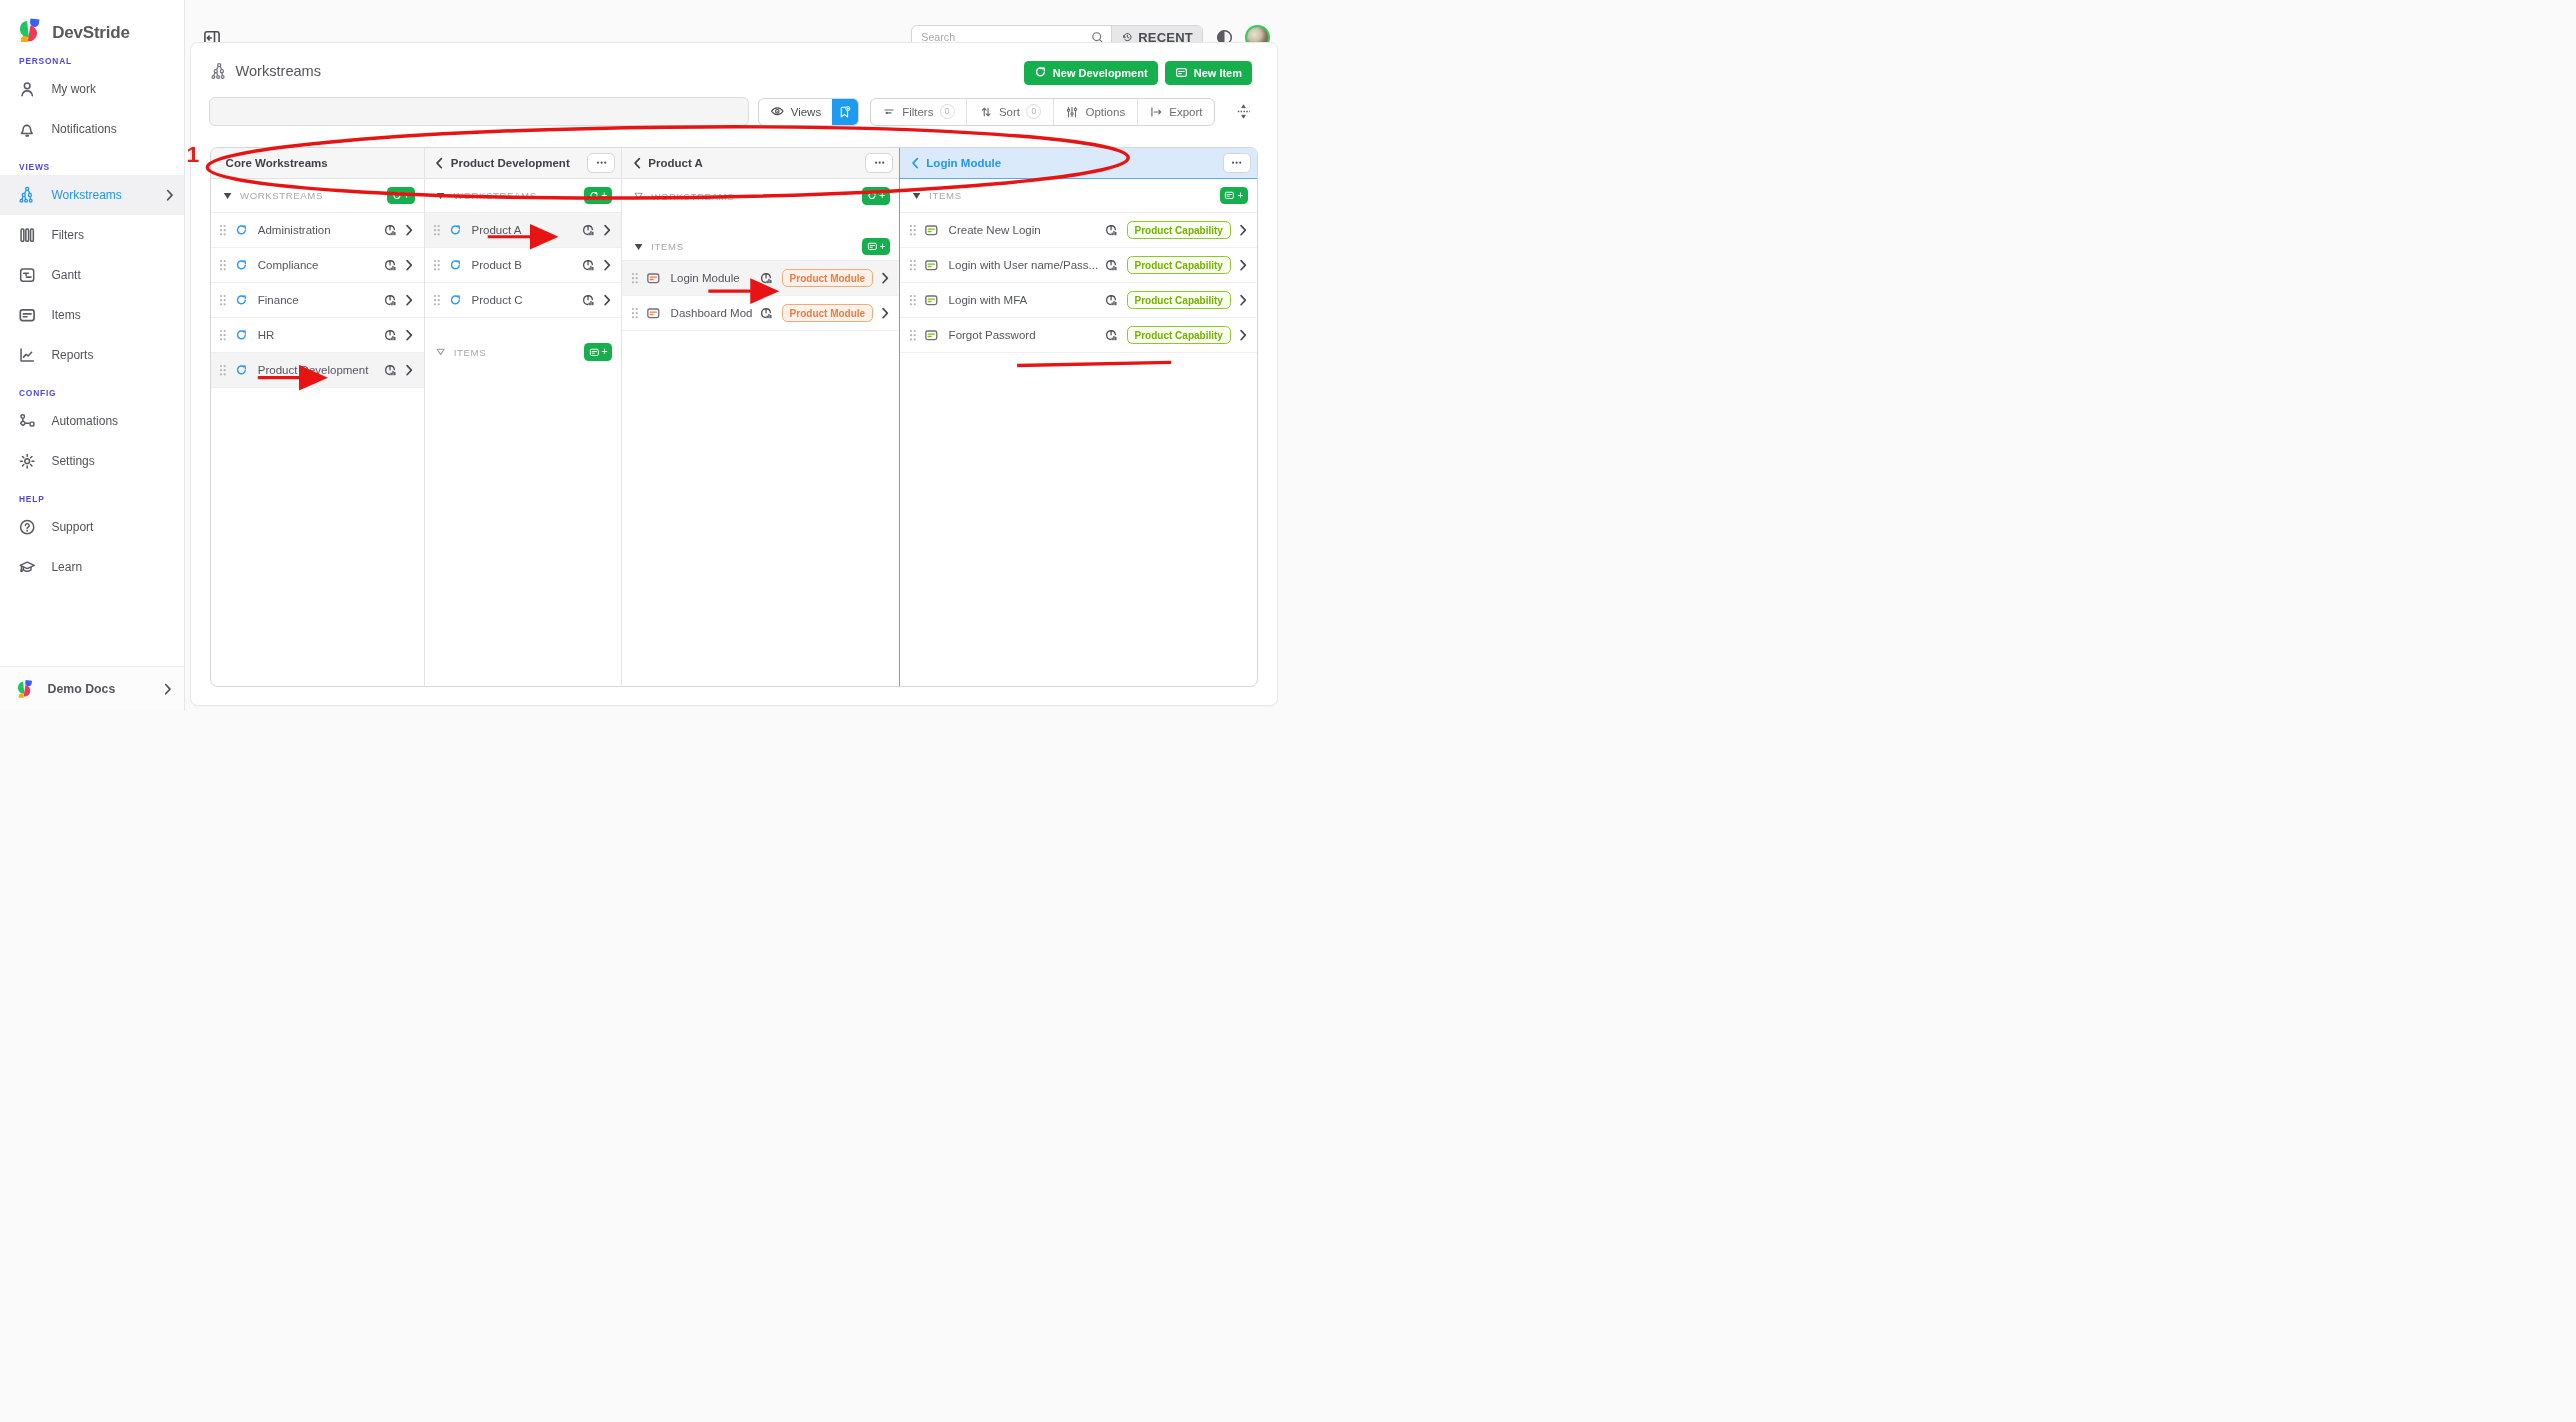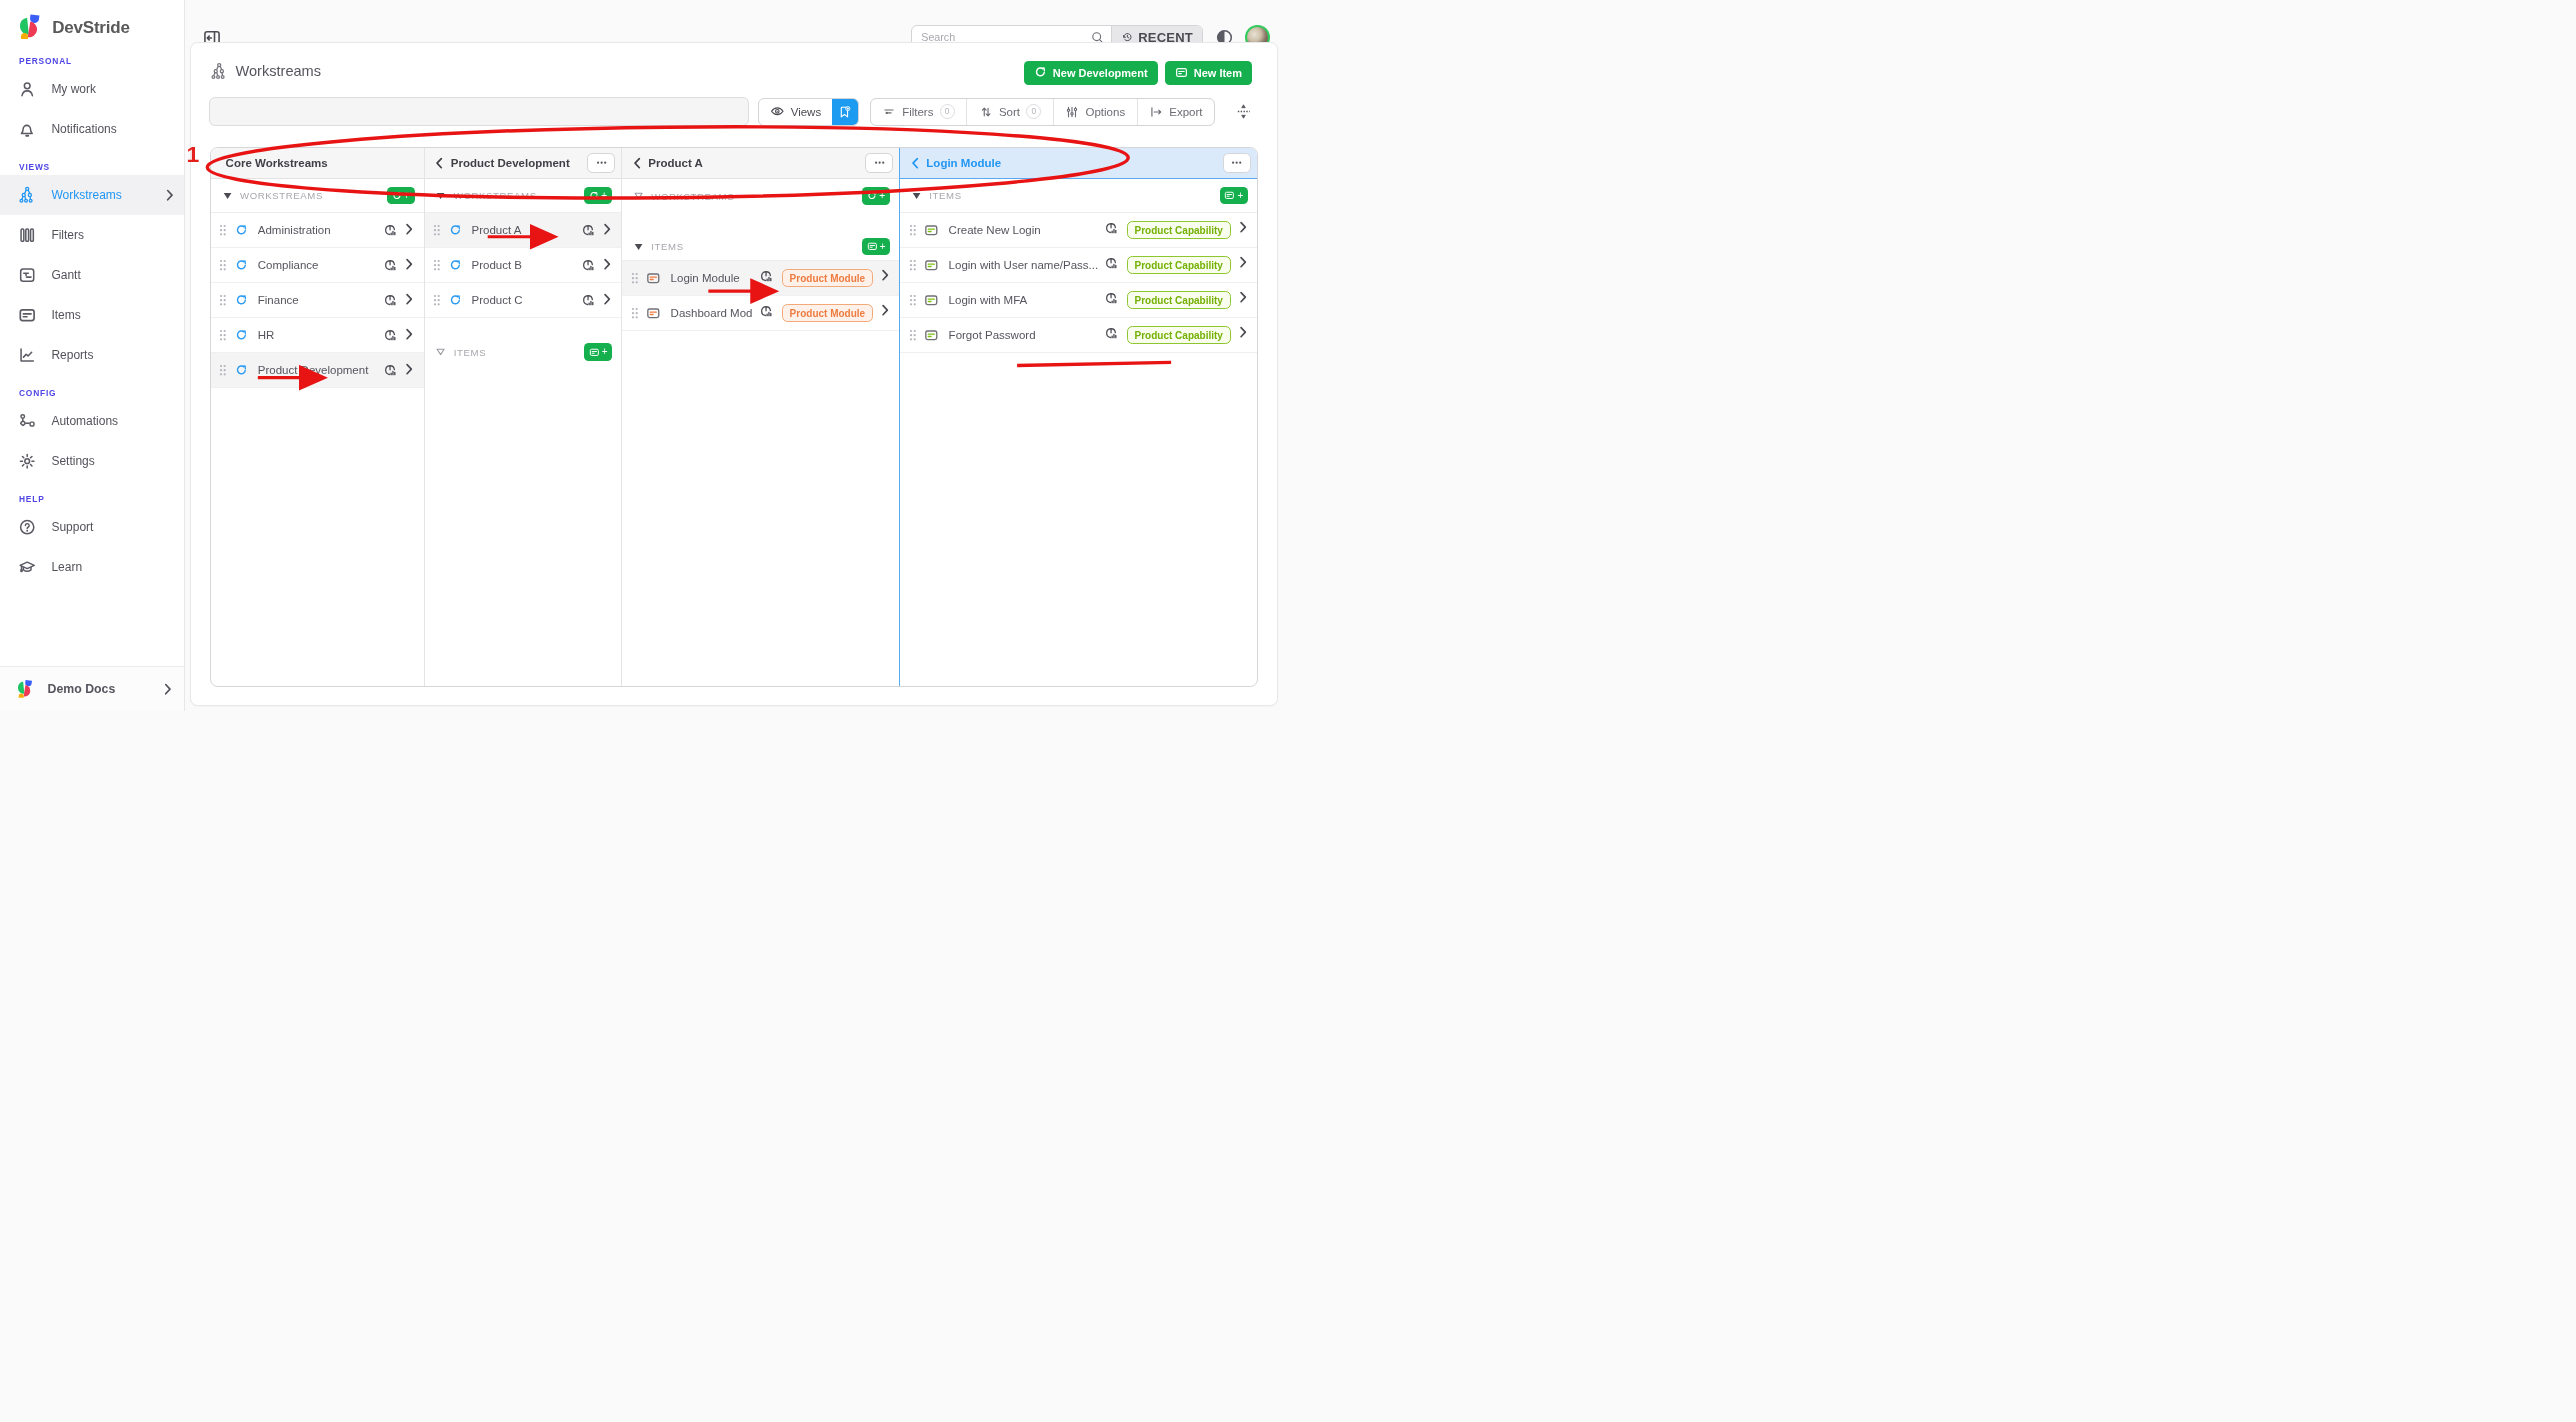--- a/index.html
+++ b/index.html
@@ -3,21 +3,21 @@
 <meta charset="utf-8">
 <style>
   * { margin:0; padding:0; box-sizing:border-box; }
   html,body { width:1288px; height:711px; }
   body { font-family:"Liberation Sans","DejaVu Sans",sans-serif; background:#fafafa; position:relative; overflow:hidden; color:#52525b; }
   svg.ic { display:block; }
   use { pointer-events:none; }
 
   
   .sidebar { position:absolute; left:0; top:0; width:185px; height:711px; background:#fff; border-right:0.8px solid #e7e7ea; display:flex; flex-direction:column; z-index:5; }
-  .logo-row { display:flex; align-items:center; gap:7.7px; padding:12.3px 0 0 20px; height:43px; }
+  .logo-row { display:flex; align-items:flex-end; gap:7.7px; padding:12.3px 0 0 20px; height:43px; }
   .lm { position:relative; width:24.5px; height:24.5px; flex:none; }
   .lm div { position:absolute; }
   .lm .g { left:0; top:2.3px; width:8.4px; height:17px; background:#1fc463; border-radius:8.4px 0 0 8.4px; transform:rotate(-6deg); }
   .lm .b { left:10px; top:0; width:9.2px; height:7.7px; background:#3b5ef7; border-radius:0 0 9.2px 9.2px; transform:rotate(7deg); }
   .lm .r { left:9.2px; top:7px; width:8.4px; height:16px; background:#ee3a55; border-radius:0 9.2px 9.2px 0; transform:rotate(9deg); }
   .lm .y { left:0.8px; top:17.6px; width:7.7px; height:6.1px; background:#f7ac08; border-radius:7.7px 7.7px 0 0; }
   .brand { font-size:17px; font-weight:700; color:#595959; letter-spacing:-0.2px; }
   .side-sec-label { font-size:8.4px; font-weight:700; letter-spacing:0.8px; color:#4f46e5; padding-left:19px; margin-top:13px; margin-bottom:3.1px; }
   .side-item { height:40px; display:flex; align-items:center; padding:0 10.7px 0 18.4px; cursor:pointer; position:relative; }
   .side-item .sicon { width:18.4px; height:18.4px; color:#5b5b64; flex:none; display:flex; align-items:center; justify-content:center; }
@@ -88,21 +88,21 @@
   .sec-row .tri { flex:none; display:flex; }
   .sec-row .slbl { margin-left:8.4px; font-size:9.6px; color:#a6a6ad; letter-spacing:0.6px; }
   .gbtn { margin-left:auto; width:28px; height:17.6px; background:#15b04d; border:none; border-radius:4.6px; color:#fff; display:flex; align-items:center; justify-content:center; gap:2.3px; cursor:pointer; padding:0; }
   .gbtn .plus { font-size:10px; font-weight:400; line-height:1; }
 
   .row { height:35px; flex:none; display:flex; align-items:center; padding:0 10px 0 8.4px; border-bottom:0.8px solid #f0f0f2; background:#fff; cursor:pointer; }
   .row.sel { background:#f4f4f5; }
   .drag { color:#b4b4bc; flex:none; cursor:grab; }
   .row .typeic { margin-left:7.7px; flex:none; display:flex; }
   .row .rlbl { margin-left:10px; font-size:11.5px; color:#55555e; white-space:nowrap; overflow:hidden; flex:1; }
-  .row .rright { display:flex; align-items:flex-start; gap:7.7px; margin-left:6.1px; flex:none; }
+  .row .rright { display:flex; align-items:center; gap:7.7px; margin-left:6.1px; flex:none; }
   .loopic { color:#2b9cf2; }
   .statsic { color:#4e4e56; }
   .rchev { color:#4b4b52; }
   .card-ic { --frame:#6f6f76; }
   .card-ic.orange { --line:#f07b3c; }
   .card-ic.lime { --line:#7cc012; }
   .pill { font-size:10px; font-weight:700; padding:2.3px 7px; border-radius:5.4px; white-space:nowrap; }
   .pill.module { color:#ee7c40; background:#fdf1e9; border:1.2px solid #f3a977; }
   .pill.capability { color:#74b104; background:#f9fdee; border:1.2px solid #8dc62f; }
   .spacer22 { height:17px; flex:none; }

